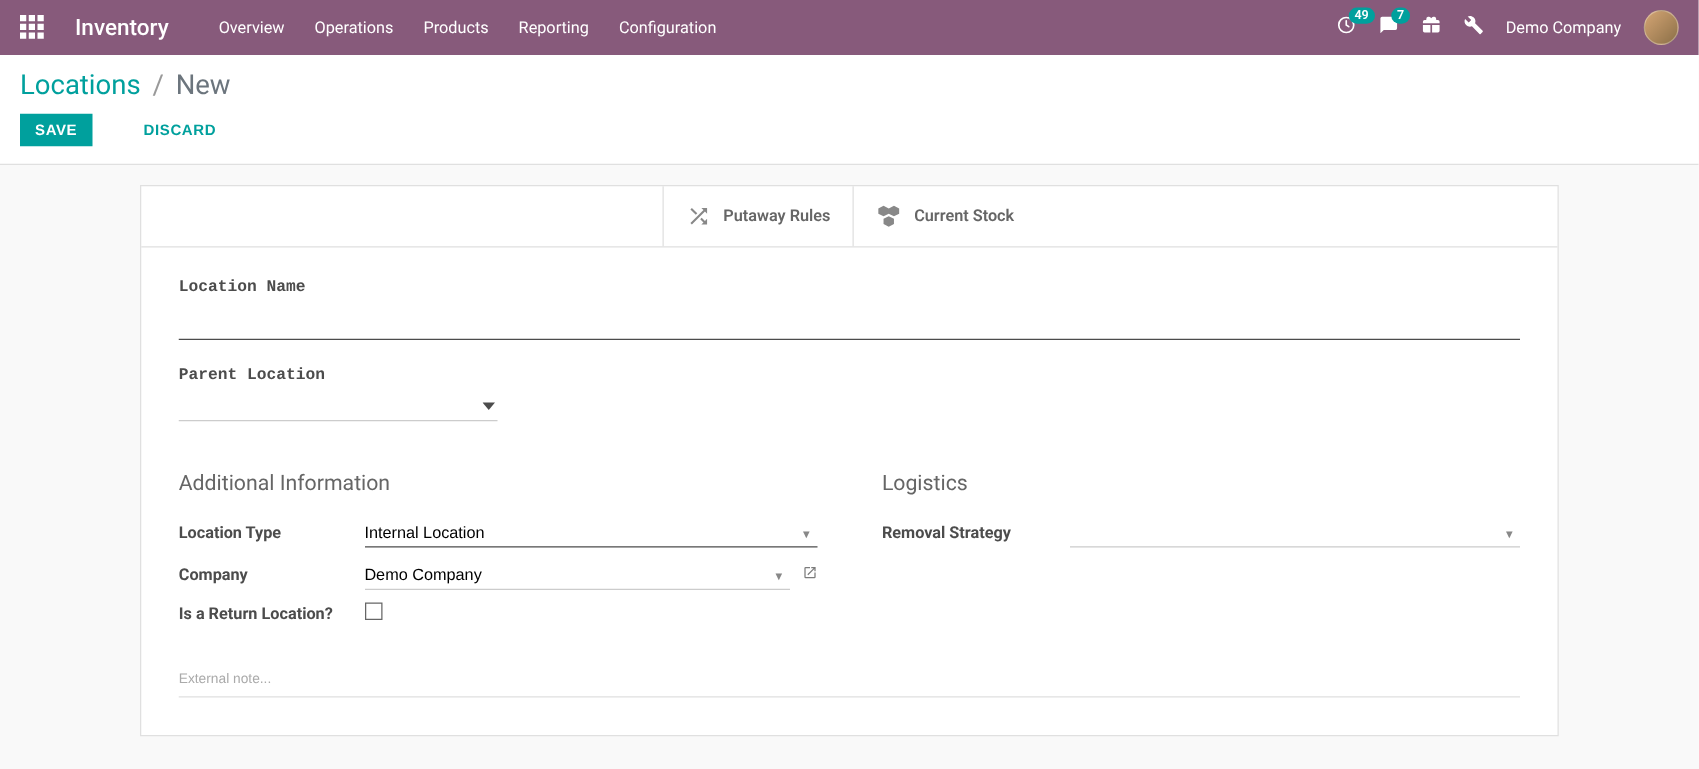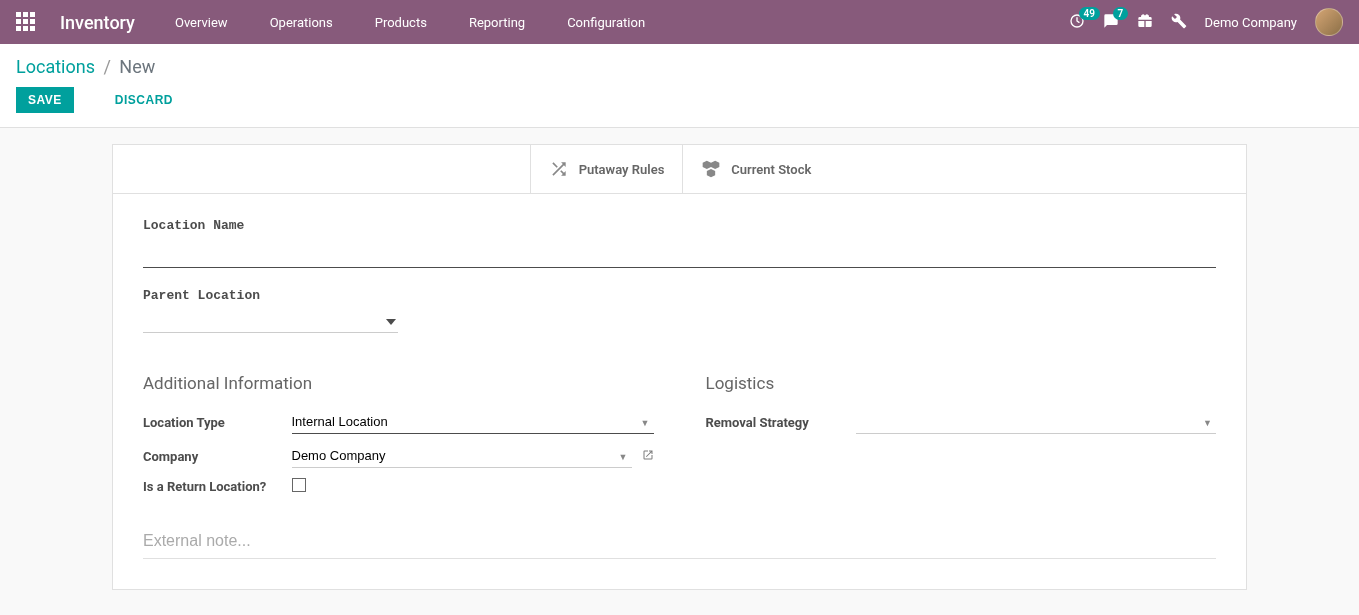--- a/index.html
+++ b/index.html
@@ -1,30 +1,30 @@
 <!DOCTYPE html>
 <html><head>
 <meta charset="utf-8">
 <style>
 * { margin: 0; padding: 0; box-sizing: border-box; }
 body { font-family: -apple-system, BlinkMacSystemFont, "Segoe UI", Roboto, sans-serif; font-size: 13px; color: #4c4c4c; background: #f9f9f9; }
 .topbar { background: #875a7b; height: 44px; display: flex; align-items: center; color: #fff; padding: 0 16px; }
 .apps-icon { width: 20px; height: 20px; display: grid; grid-template-columns: repeat(3, 5px); grid-template-rows: repeat(3, 5px); gap: 2px; cursor: pointer; }
 .apps-icon span { background: #fff; }
 .app-title { font-size: 18px; font-weight: 500; margin-left: 24px; margin-right: 40px; }
-.nav-links { display: flex; gap: 42px; }
+.nav-links { display: flex; gap: 24px; }
 .nav-link { color: #fff; font-size: 13px; cursor: pointer; }
 .topbar-right { margin-left: auto; display: flex; align-items: center; gap: 18px; }
 .badge-icon { position: relative; cursor: pointer; }
 .badge-count { position: absolute; top: -6px; left: 10px; background: #00a09d; color: #fff; font-size: 10px; padding: 1px 5px; border-radius: 8px; font-weight: 600; }
 .icon-svg { width: 16px; height: 16px; fill: #fff; }
 .company-name { font-size: 13px; }
 .avatar { width: 28px; height: 28px; border-radius: 50%; background: linear-gradient(135deg, #d4a574, #8b6f47); border: 1px solid rgba(255,255,255,0.3); }
 .subheader { background: #fff; padding: 12px 16px 14px; border-bottom: 1px solid #e0e0e0; }
-.breadcrumb { font-size: 18px; color: #6c757d; margin-bottom: 10px; }
+.breadcrumb { font-size: 22px; color: #6c757d; margin-bottom: 10px; }
 .breadcrumb a { color: #00a09d; text-decoration: none; }
 .breadcrumb .sep { margin: 0 4px; color: #999; }
 .action-buttons { display: flex; gap: 12px; align-items: center; }
 .btn-save { background: #00a09d; color: #fff; border: none; padding: 6px 12px; font-size: 12px; font-weight: 600; cursor: pointer; letter-spacing: 0.5px; }
 .btn-discard { background: none; border: none; color: #00a09d; font-size: 12px; font-weight: 600; cursor: pointer; letter-spacing: 0.5px; margin-left: 29px; }
 .content { padding: 16px 112px; }
 .card { background: #fff; border: 1px solid #e0e0e0; }
 .stat-buttons { display: flex; justify-content: center; border-bottom: 1px solid #e0e0e0; }
 .stat-btn { display: flex; align-items: center; gap: 10px; padding: 14px 18px; border-left: 1px solid #e0e0e0; cursor: pointer; color: #666; font-size: 13px; font-weight: 600; }
 .stat-btn svg { width: 20px; height: 20px; fill: #888; }
@@ -42,21 +42,21 @@
 table.fields { width: 100%; border-collapse: collapse; }
 table.fields td { padding: 5px 0; vertical-align: middle; }
 table.fields td.label { width: 150px; font-size: 13px; font-weight: 700; color: #4c4c4c; }
 .select-field { width: 100%; border: none; border-bottom: 1px solid #4c4c4c; padding: 4px 0; font-size: 13px; background: transparent; outline: none; appearance: none; }
 .select-wrap { position: relative; }
 .select-wrap .sm-caret { position: absolute; right: 4px; top: 8px; font-size: 9px; color: #888; pointer-events: none; }
 .select-field-light { border-bottom: 1px solid #ccc; }
 .external-link { margin-left: 10px; cursor: pointer; }
 .external-link svg { width: 12px; height: 12px; fill: #7c7c7c; }
 .checkbox { width: 14px; height: 14px; border: 1px solid #666; display: inline-block; cursor: pointer; }
-.note-input { width: 100%; border: none; border-bottom: 1px solid #e0e0e0; padding: 8px 0; font-size: 16px; color: #999; outline: none; margin-top: 24px; background: transparent; }
+.note-input { width: 100%; border: none; border-bottom: 1px solid #e0e0e0; padding: 8px 0; font-size: 11px; color: #999; outline: none; margin-top: 24px; background: transparent; }
 .note-input::placeholder { color: #aaa; }
 .field-with-ext { display: flex; align-items: center; }
 .field-with-ext .select-wrap { flex: 0 0 340px; }
 </style>
 </head>
 <body>
 
 <div class="topbar">
   <div class="apps-icon">
     <span></span>

